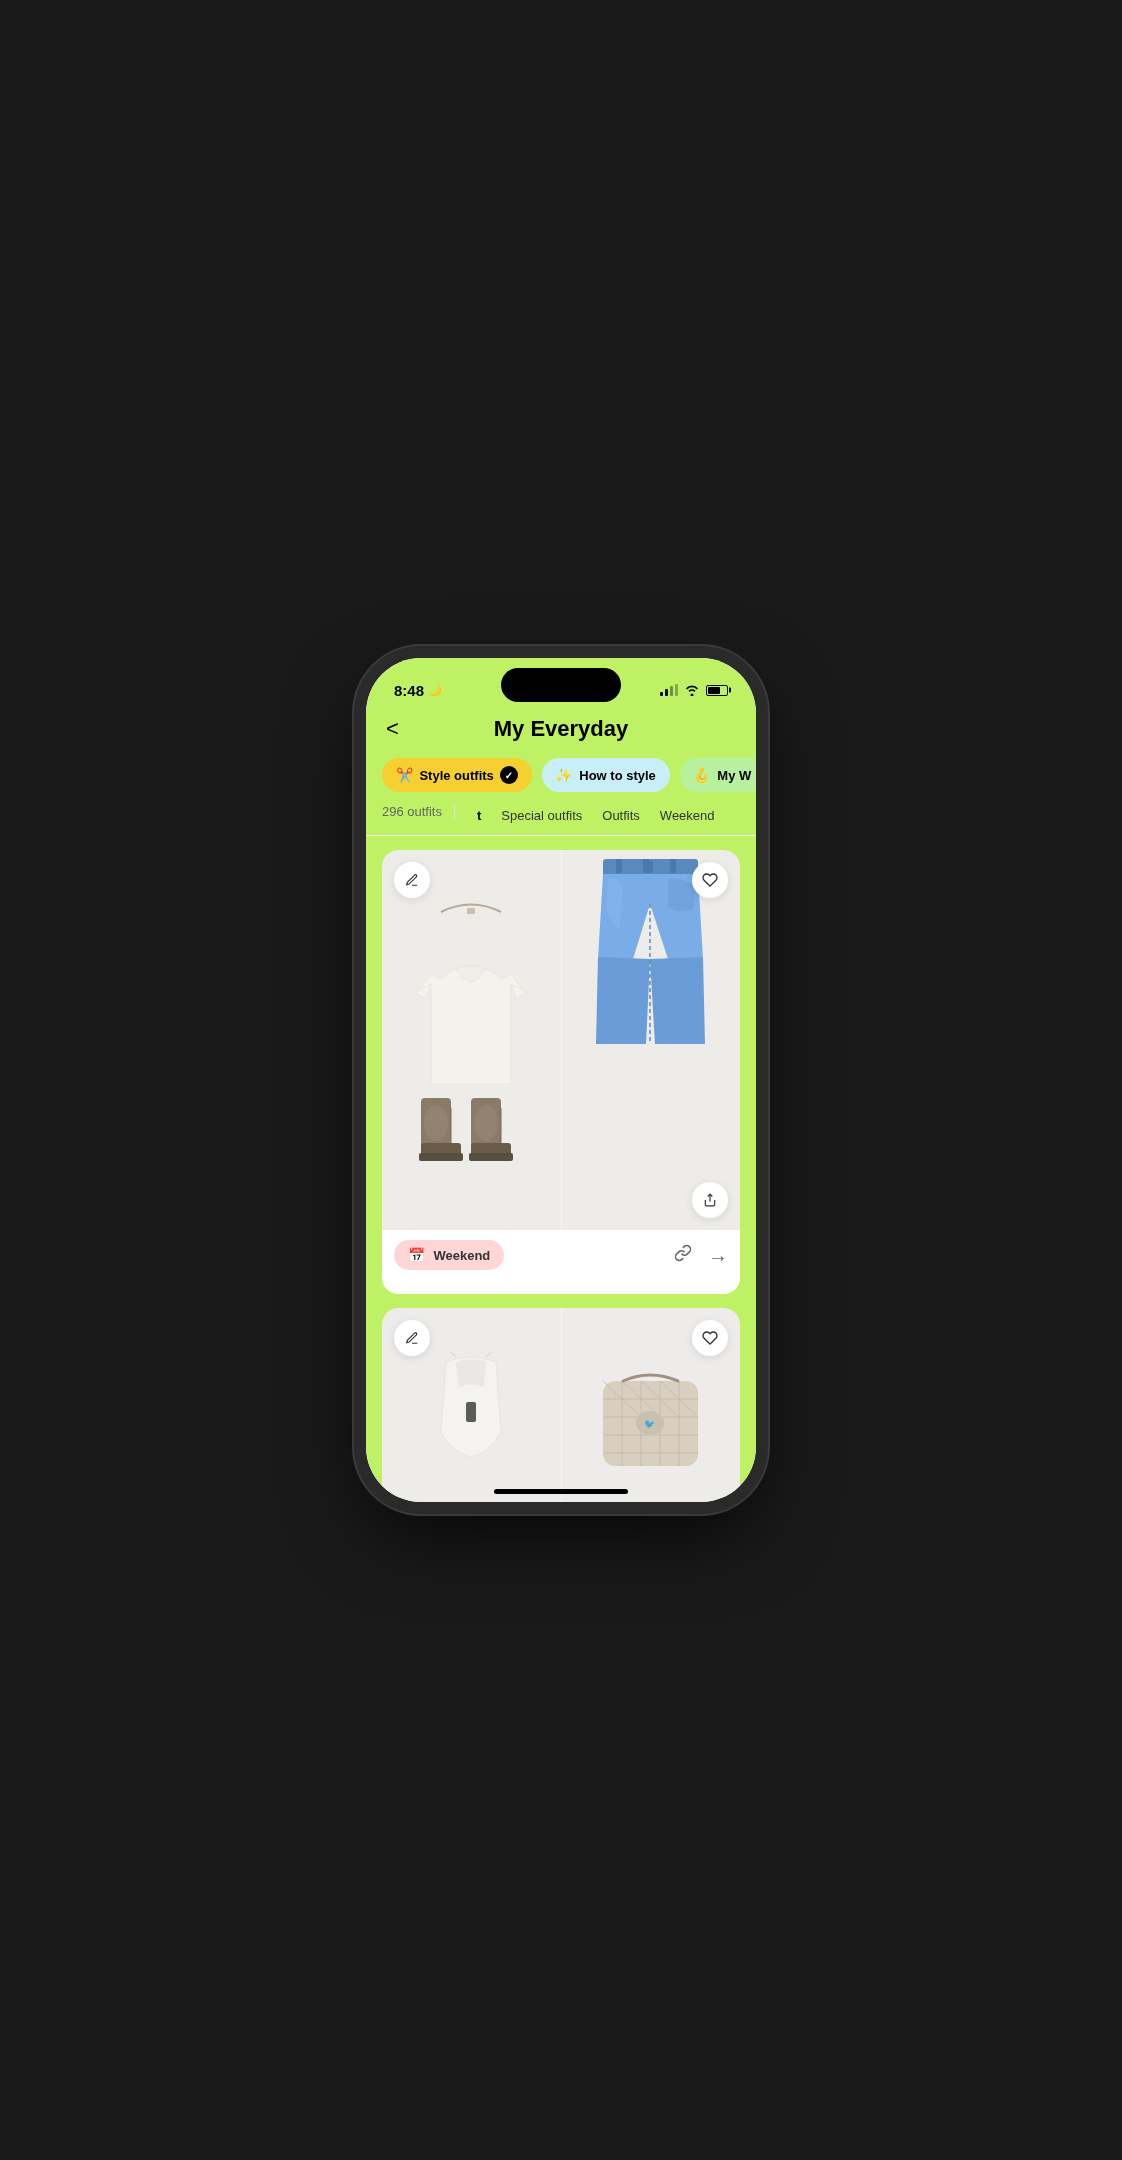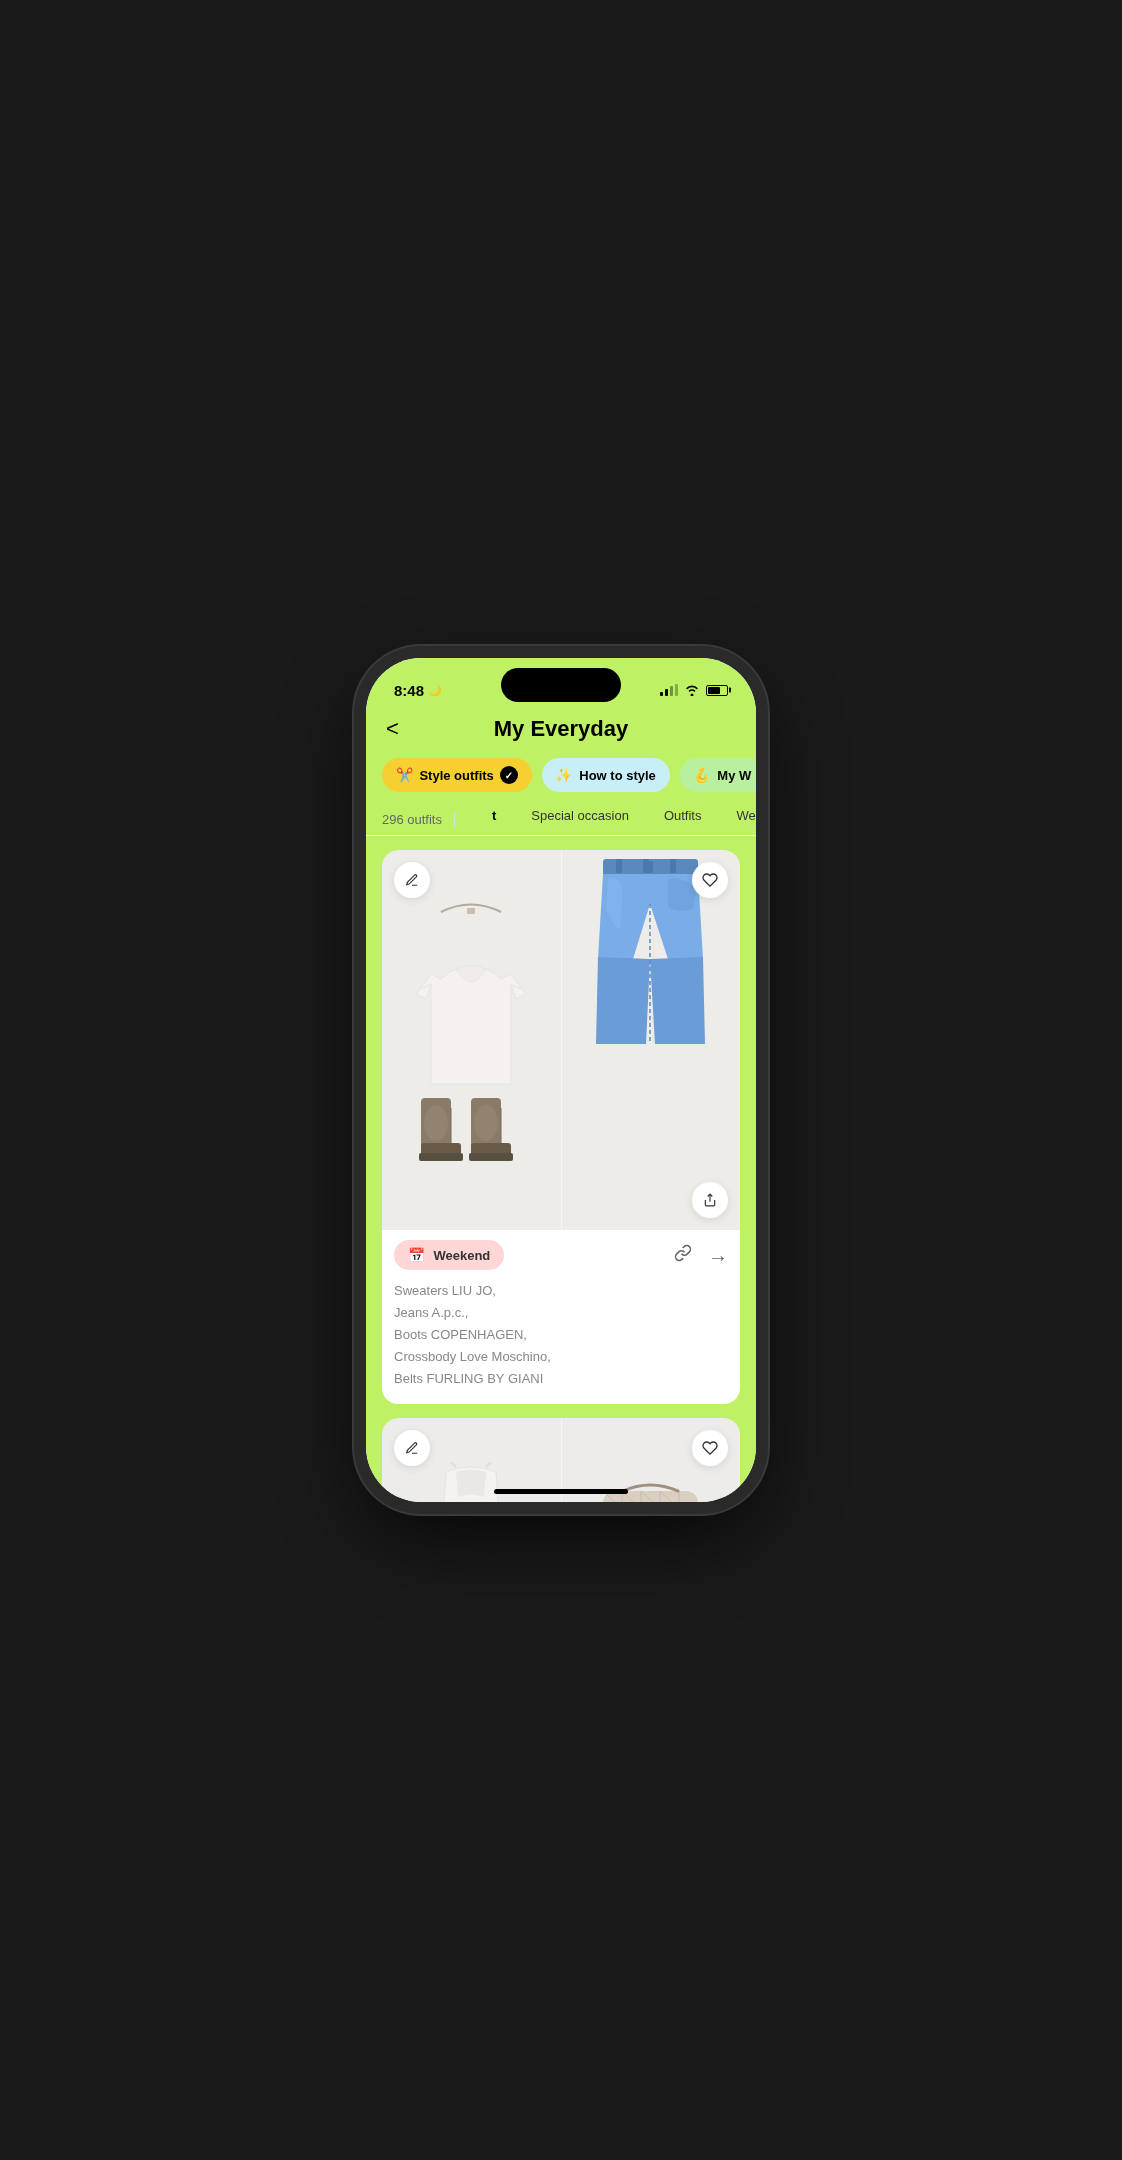--- a/index.html
+++ b/index.html
@@ -215,23 +215,23 @@
       display: flex;
       align-items: center;
       justify-content: center;
       color: #fff;
       font-size: 10px;
     }
 
     
     .category-tabs {
       display: flex;
-      align-items: flex-end;
+      align-items: flex-start;
       padding: 0 16px 8px;
-      gap: 15px;
+      gap: 0;
       overflow-x: auto;
       border-bottom: 1px solid #f0f0f0;
     }
 
     .category-tabs::-webkit-scrollbar { display: none; }
 
     .outfit-count {
       font-size: 13px;
       color: #666;
       white-space: nowrap;
@@ -336,21 +336,21 @@
         </div>
         <div class="pill pill-green">
           <span style="font-size:14px;">🪝</span>
           <span>My W</span>
         </div>
       </div>
 
       <div class="category-tabs">
         <span class="outfit-count">296 outfits</span>
         <span class="tab-item active">t</span>
-        <span class="tab-item">Special occasion</span>
+        <span class="tab-item">Special outfits</span>
         <span class="tab-item">Outfits</span>
         <span class="tab-item">Weekend</span>
       </div>
 
       <div style="margin: 14px 16px 0; border-radius: 16px; overflow: hidden;">
 
         <div style="position:relative; background:#eeece8; height:380px; display:flex; border-radius: 16px 16px 0 0;">
 
           <div style="flex:1; position:relative; display:flex; flex-direction:column; align-items:center; justify-content:flex-start; padding: 14px 8px 14px; border-right: 1px solid rgba(255,255,255,0.5);">
 
@@ -451,27 +451,20 @@
             <div style="display:flex; gap:16px; align-items:center;">
               <div style="cursor:pointer;">
                 <svg width="18" height="18" viewBox="0 0 24 24" fill="none" stroke="#666" stroke-width="2">
                   <path d="M10 13a5 5 0 0 0 7.54.54l3-3a5 5 0 0 0-7.07-7.07l-1.72 1.71"></path>
                   <path d="M14 11a5 5 0 0 0-7.54-.54l-3 3a5 5 0 0 0 7.07 7.07l1.71-1.71"></path>
                 </svg>
               </div>
               <div style="cursor:pointer; font-size:20px; color:#666;">→</div>
             </div>
           </div>
-          <div style="font-size:13px; color:#888; line-height:1.7;">
-            Sweaters LIU JO,<br>
-            Jeans A.p.c.,<br>
-            Boots COPENHAGEN,<br>
-            Crossbody Love Moschino,<br>
-            Belts FURLING BY GIANI
-          </div>
         </div>
       </div>
 
       <div style="margin: 14px 16px 30px; border-radius: 16px; overflow: hidden;">
         <div style="position:relative; background:#eeecea; height:210px; display:flex; border-radius: 16px 16px 0 0;">
 
           <div style="flex:1; position:relative; display:flex; flex-direction:column; align-items:center; justify-content:flex-start; padding: 14px 8px; border-right: 1px solid rgba(255,255,255,0.5);">
 
             <div class="action-btn btn-top-left" style="position:absolute; top:12px; left:12px;">
               <svg width="14" height="14" viewBox="0 0 24 24" fill="none" stroke="#333" stroke-width="2">

